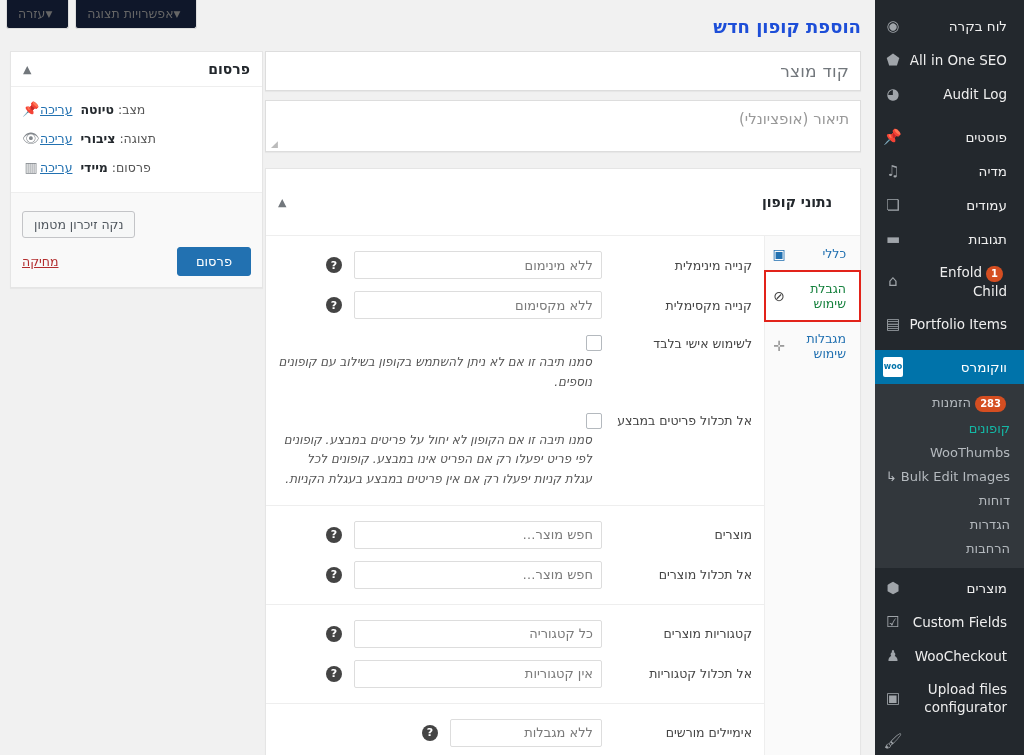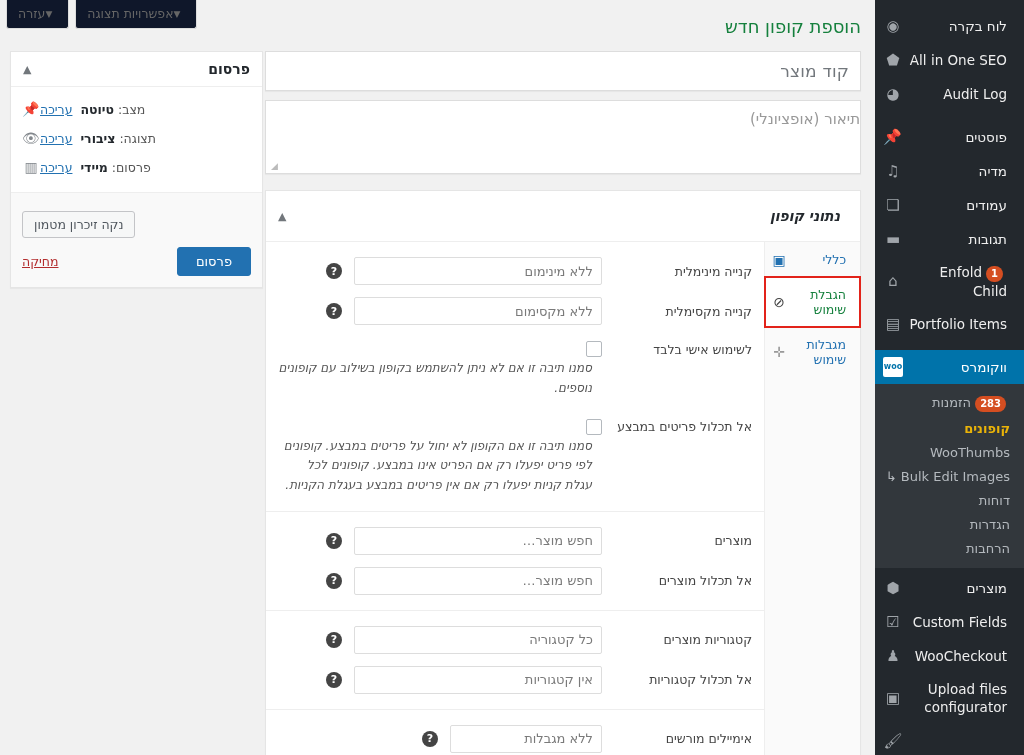--- a/index.html
+++ b/index.html
@@ -52,21 +52,21 @@
   }
   .submenu { background: #32373c; padding: 6px 0 8px; }
   .submenu .sub-item {
     display: flex; flex-direction: row-reverse; align-items: flex-start;
     padding: 4.5px 14px 4.5px 10px;
     color: #b4b9be;
     font-size: 13px;
     cursor: pointer;
   }
   .submenu .sub-item .si-label { flex:1; text-align: right; }
-  .submenu .sub-item.current-sub { color: #eab308; font-weight: bold; }
+  .submenu .sub-item.current-sub { color: #14b8a6; font-weight: normal; }
   .badge {
     display: inline-block;
     background: #d54e21; color: #fff;
     border-radius: 10px;
     font-size: 10px; font-weight: bold;
     line-height: 15px; min-width: 17px; height: 16px;
     text-align: center; padding: 0 5px;
     margin-left: 4px; margin-right: 4px;
   }
   .menu-item .badge { background: #d54e21; }
@@ -90,22 +90,22 @@
   }
   .meta-btn .caret { font-size: 9px; margin-right: 5px; vertical-align: 1px; }
 
   
   .page-title {
     position: absolute;
     top: 16px; right: 163px; left: 0;
     text-align: right;
     padding-left: 0;
     font-size: 18px;
-    font-weight: normal;
-    color: #15803d;
+    font-weight: bold;
+    color: #1d4ed8;
     font-family: "DejaVu Sans","Liberation Sans",sans-serif;
   }
   .page-title .t-inner { padding-left: 12px; }
 
   
   .post-body {
     position: absolute;
     top: 51px; right: 163px;
     width: 596px;
   }
@@ -119,22 +119,22 @@
   }
   .title-box .placeholder {
     font-size: 17px; color: #72777c;
     letter-spacing: .2px;
   }
   .desc-box {
     background: #fff;
     border: 1px solid #ddd;
     box-shadow: 0 1px 1px rgba(0,0,0,.04);
     margin-top: 9px;
-    height: 74px;
-    padding: 9px 0;
+    height: 52px;
+    padding: 9px 11px;
     position: relative;
   }
   .desc-box .placeholder { font-size: 15px; color: #999; }
   .desc-box .resize-grip {
     position: absolute; left: 2px; bottom: 1px;
     width: 10px; height: 10px;
     color: #bbb; font-size: 9px; line-height: 9px;
   }
 
   
@@ -145,21 +145,21 @@
     margin-top: 16px;
   }
   .postbox-header {
     display: flex; align-items: center;
     padding: 9px 12px;
     border-bottom: 1px solid #eee;
     flex-direction: row;
     justify-content: space-between;
   }
   .postbox-header h2 {
-    margin: 8px; font-size: 14px; font-weight: bold; color: #23282d; font-style: italic;
+    margin: 16px; font-size: 14px; font-weight: bold; color: #23282d;
   }
   .toggle-arrow {
     color: #72777c; font-size: 11px; cursor: pointer;
     line-height: 1;
   }
 
   .panel-wrap { display: flex; flex-direction: row; min-height: 300px; }
   .coupon-tabs {
     width: 96px; flex: 0 0 96px;
     background: #fafafa;

